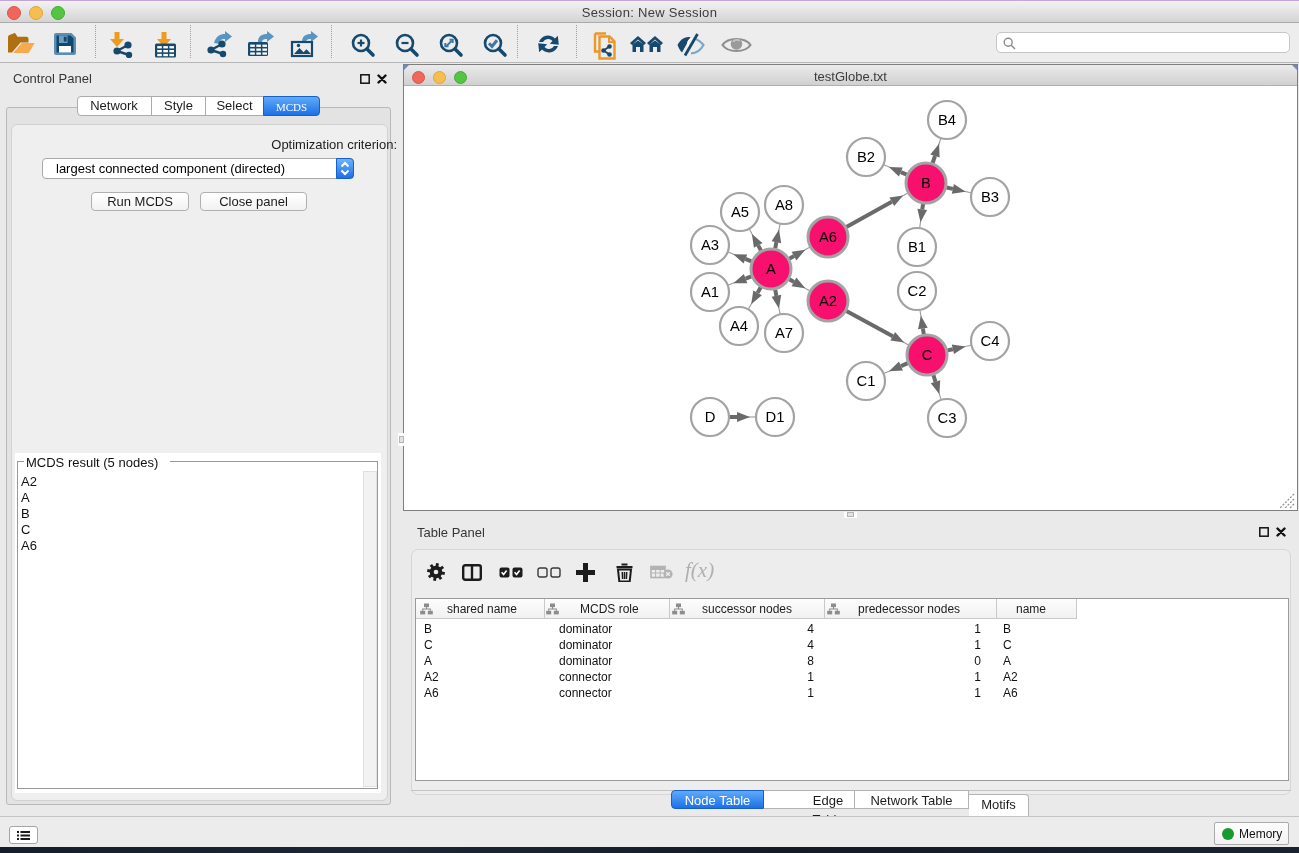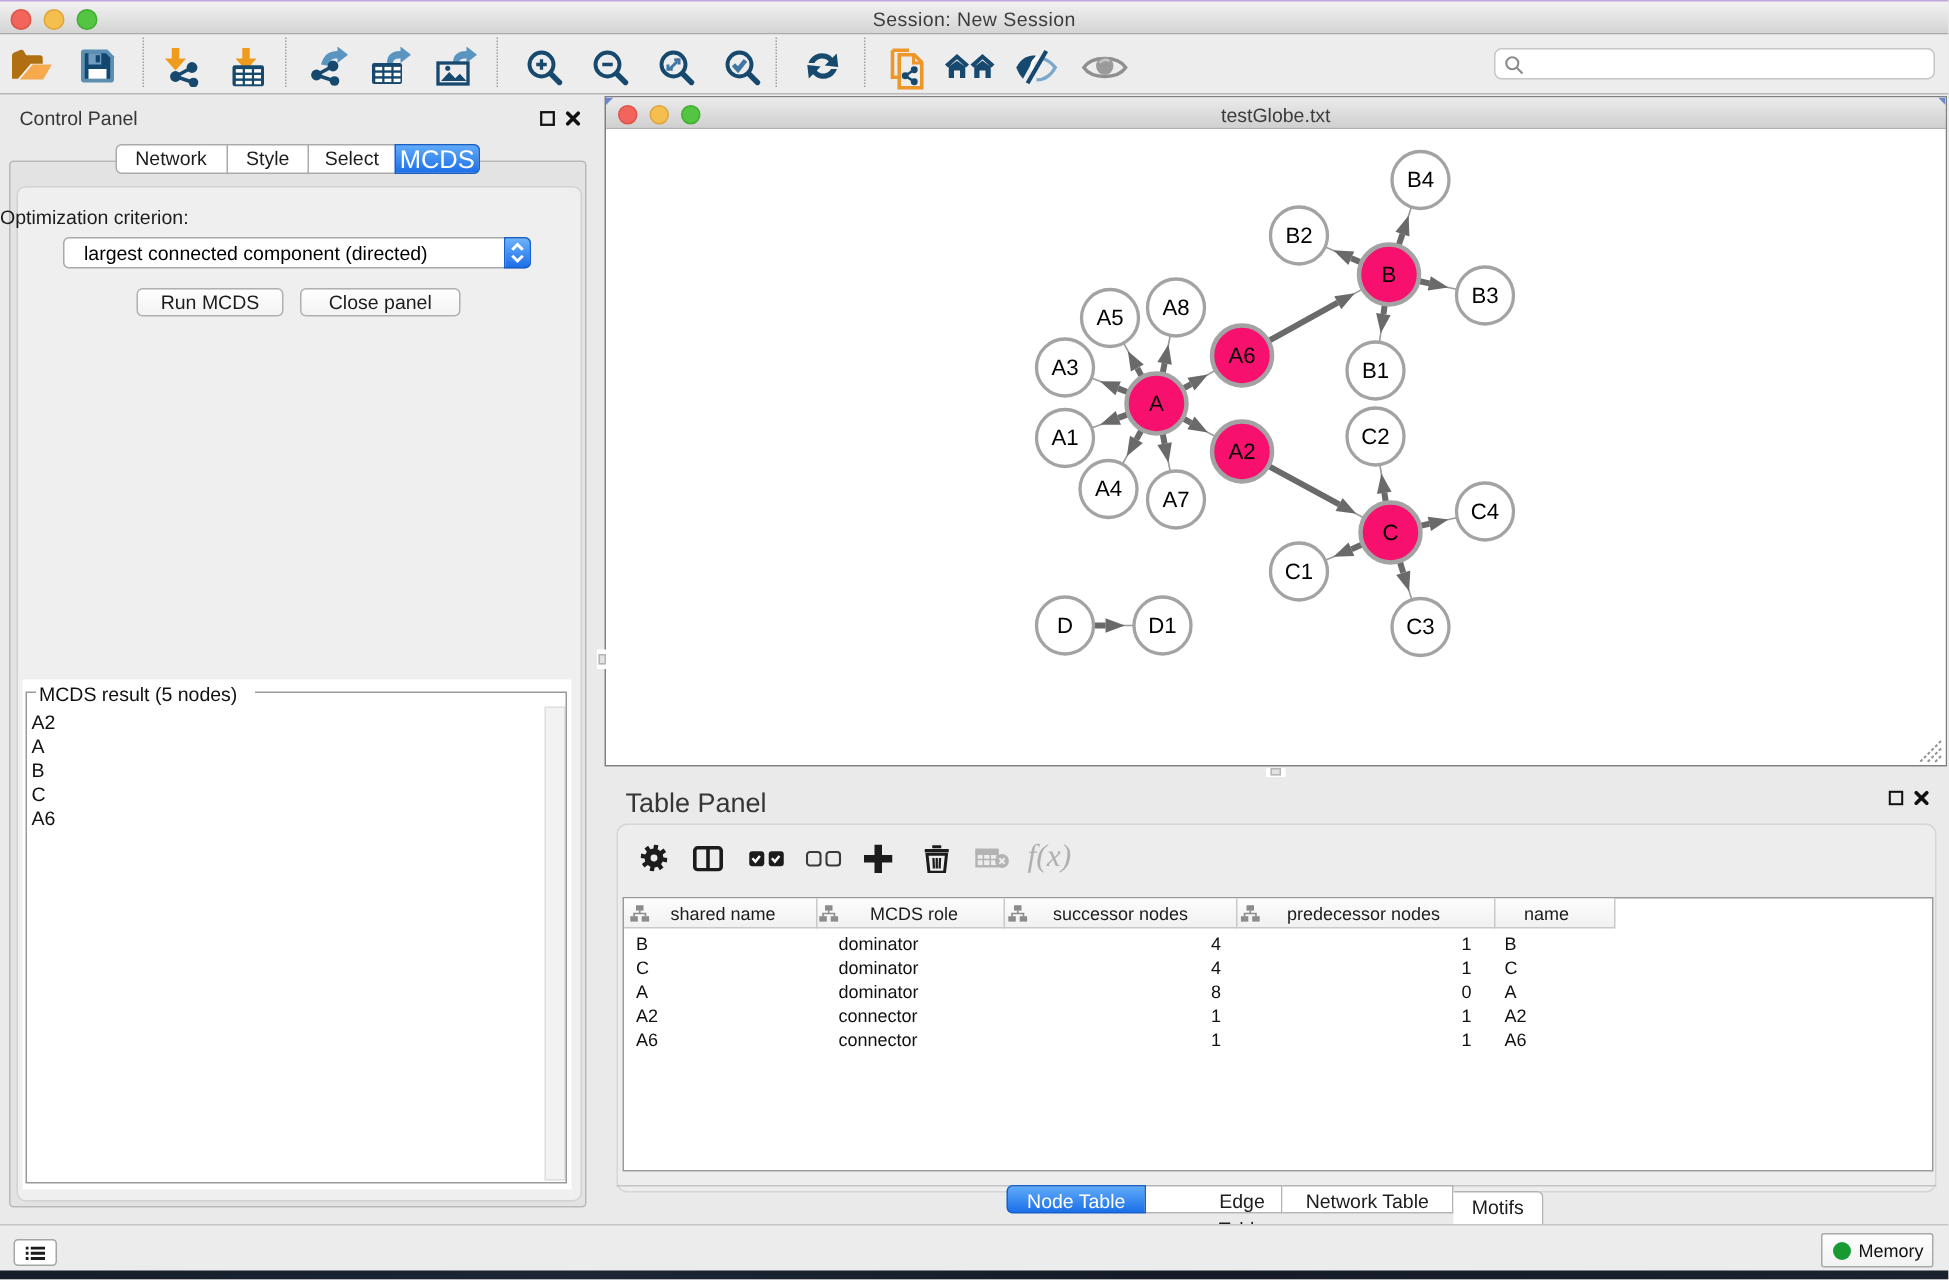--- a/index.html
+++ b/index.html
@@ -144,22 +144,22 @@
   </svg>
 <svg style="position:absolute;left:377px;top:74px" width="10" height="10" viewBox="0 0 10 10">
     <path d="M1.5 1.5 l7 7 M8.5 1.5 l-7 7" stroke="#111" stroke-width="2.4" stroke-linecap="round"></path>
   </svg>
 <div style="left:6px;top:107px;width:385px;height:698px;background:#e3e3e3;border:1px solid #b9b9b9;border-radius:3px"></div>
 <div style="left:11px;top:124px;width:377px;height:677px;background:#efefef;border:1px solid #d2d2d2;border-radius:6px"></div>
 <div style="left:77px;top:96px;width:243px;height:20px;background:#fff;border:1px solid #ababab;border-radius:4px"></div>
 <div style="left:77px;top:96px;width:74px;height:20px;line-height:20px;text-align:center;font-size:13px;color:#1c1c1c;">Network</div>
 <div style="left:151px;top:96px;width:54px;height:20px;line-height:20px;text-align:center;font-size:13px;color:#1c1c1c;border-left:1px solid #ababab;">Style</div>
 <div style="left:205px;top:96px;width:58px;height:20px;line-height:20px;text-align:center;font-size:13px;color:#1c1c1c;border-left:1px solid #ababab;">Select</div>
-<div style="left:263px;top:96px;width:57px;height:20px;line-height:20px;text-align:center;font-size:17px;background:linear-gradient(#5fabfa,#1d6fe8);color:#fff;border:1px solid #1561c9;border-radius:0 4px 4px 0;">MCDS</div>
-<div style="left:0px;top:137px;width:397px;height:15px;text-align:left;font-size:13px;color:#1c1c1c">Optimization criterion:</div>
+<div style="left:263px;top:96px;width:57px;height:20px;line-height:20px;text-align:center;font-size:11px;background:linear-gradient(#5fabfa,#1d6fe8);color:#fff;border:1px solid #1561c9;border-radius:0 4px 4px 0;font-family:Liberation Serif, serif;">MCDS</div>
+<div style="left:0px;top:137px;width:397px;height:15px;text-align:right;font-size:13px;color:#1c1c1c">Optimization criterion:</div>
 <div style="left:42px;top:158px;width:312px;height:21px;background:#fff;border:1px solid #a9a9a9;border-radius:4px"></div>
 <div style="left:56px;top:158px;width:240px;height:21px;line-height:21px;font-size:13px;color:#000">largest connected component (directed)</div>
 <div style="left:336px;top:158px;width:18px;height:21px;background:linear-gradient(#6cb3fb,#1d6fe8);border:1px solid #1561c9;border-radius:0 4px 4px 0"></div>
 <svg style="position:absolute;left:338px;top:161px" width="14" height="15" viewBox="0 0 14 15">
     <path d="M3.5 5.5 L7 2 L10.5 5.5" fill="none" stroke="#fff" stroke-width="2"></path>
     <path d="M3.5 9.5 L7 13 L10.5 9.5" fill="none" stroke="#fff" stroke-width="2"></path>
   </svg>
 <div style="left:91px;top:192px;width:98px;height:19px;background:linear-gradient(#fff,#f2f2f2);border:1px solid #b0b0b0;border-radius:4px;line-height:18px;text-align:center;font-size:13px;color:#1c1c1c">Run MCDS</div>
 <div style="left:200px;top:192px;width:107px;height:19px;background:linear-gradient(#fff,#f2f2f2);border:1px solid #b0b0b0;border-radius:4px;line-height:18px;text-align:center;font-size:13px;color:#1c1c1c">Close panel</div>
 <div style="left:15px;top:453px;width:366px;height:340px;background:#fff"></div>
@@ -288,21 +288,21 @@
     <g stroke="#8f8f8f" stroke-width="1.3" stroke-dasharray="2 1.5">
       <line x1="15" y1="1" x2="1" y2="15"></line>
       <line x1="15" y1="6" x2="6" y2="15"></line>
       <line x1="15" y1="11" x2="11" y2="15"></line>
     </g>
   </svg>
 <div style="left:398px;top:433px;width:6px;height:13px;background:#fff"></div>
 <div style="left:398.5px;top:436px;width:5px;height:7px;background:#e2e2e2;border:1px solid #b5b5b5"></div>
 <div style="left:844px;top:511.5px;width:13px;height:6px;background:#fff"></div>
 <div style="left:847px;top:512px;width:7px;height:5px;background:#e2e2e2;border:1px solid #b5b5b5"></div>
-<div style="left:417px;top:525px;width:200px;height:15px;font-size:18px;color:#363636">Table Panel</div>
+<div style="left:417px;top:525px;width:200px;height:15px;font-size:13px;color:#363636">Table Panel</div>
 <svg style="position:absolute;left:1259px;top:527px" width="10" height="10" viewBox="0 0 10 10">
     <rect x="0.8" y="0.8" width="8.4" height="8.4" fill="none" stroke="#111" stroke-width="1.5"></rect>
   </svg>
 <svg style="position:absolute;left:1276px;top:527px" width="10" height="10" viewBox="0 0 10 10">
     <path d="M1.5 1.5 l7 7 M8.5 1.5 l-7 7" stroke="#111" stroke-width="2.4" stroke-linecap="round"></path>
   </svg>
 <div style="left:411px;top:549px;width:880px;height:246px;background:#ededed;border:1px solid #d6d6d6;border-radius:7px"></div>
 <svg style="position:absolute;left:427px;top:563px" width="18" height="18" viewBox="0 0 18 18">
     <path d="M18.00,9.00 L17.50,11.95 L14.82,11.41 L13.71,13.18 L15.36,15.36 L12.93,17.10 L11.41,14.82 L9.37,15.29 L9.00,18.00 L6.05,17.50 L6.59,14.82 L4.82,13.71 L2.64,15.36 L0.90,12.93 L3.18,11.41 L2.71,9.37 L0.00,9.00 L0.50,6.05 L3.18,6.59 L4.29,4.82 L2.64,2.64 L5.07,0.90 L6.59,3.18 L8.63,2.71 L9.00,0.00 L11.95,0.50 L11.41,3.18 L13.18,4.29 L15.36,2.64 L17.10,5.07 L14.82,6.59 L15.29,8.63 Z" fill="#1c1c1c"></path>
     <circle cx="9" cy="9" r="2.3" fill="#ebebeb"></circle>

